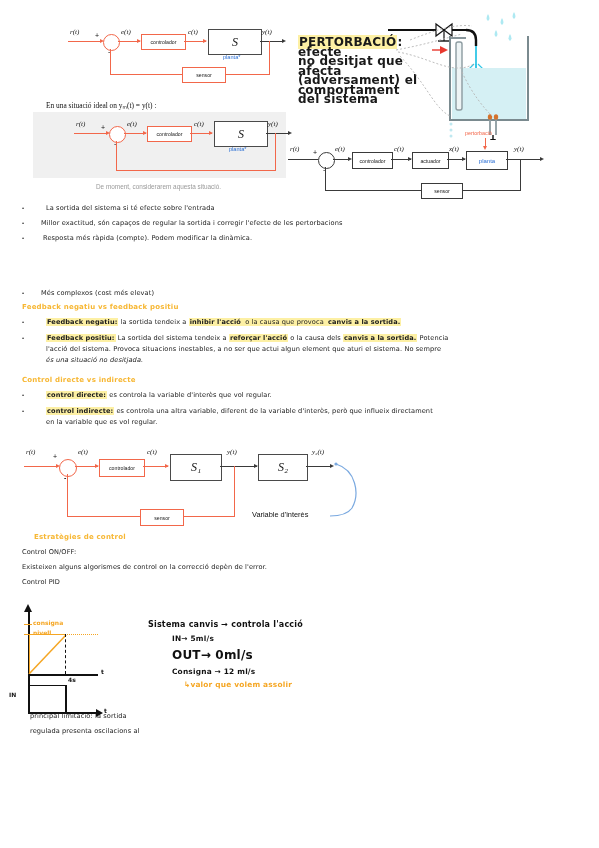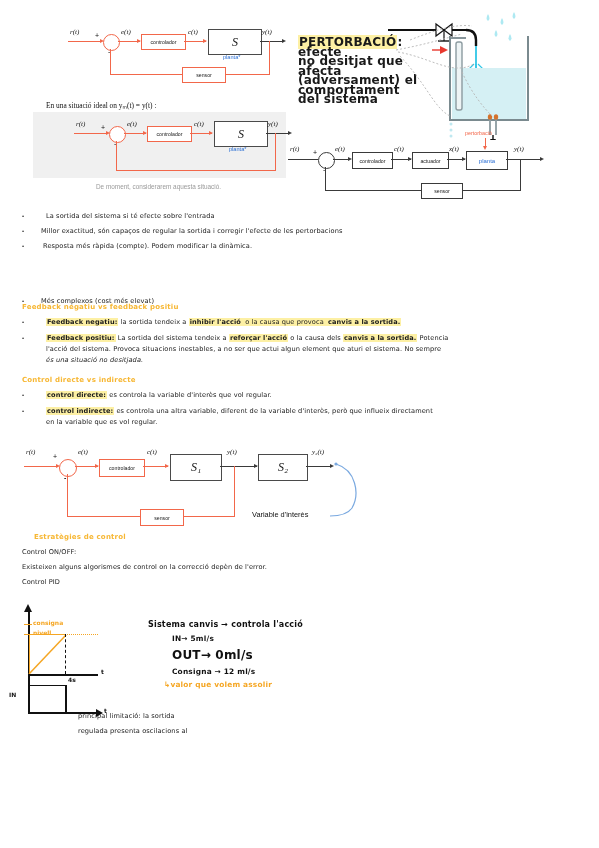--- a/index.html
+++ b/index.html
@@ -225,21 +225,21 @@
     <div class="lbl" style="left:226px;top:5px;">y(t)</div>
     <div class="ln lnh blk" style="left:218px;top:19px;width:36px;"></div>
     <div class="arrowR blk" style="left:252px;top:16.5px;"></div>
     <div class="ln lnv blk" style="left:232px;top:19px;height:32px;"></div>
     <div class="ln lnh blk" style="left:172px;top:50px;width:61px;"></div>
     <div class="box blk" style="left:133px;top:43px;width:40px;height:14px;">sensor</div>
     <div class="ln lnh blk" style="left:37px;top:50px;width:97px;"></div>
     <div class="ln lnv blk" style="left:37px;top:27px;height:24px;"></div>
   </div>
 
-  <div class="abs" style="left:22px;top:212px;width:560px;">
+  <div class="abs" style="left:22px;top:204px;width:560px;">
     <div style="position:relative;height:15px;">
       <span class="dot" style="left:0;top:1px;">•</span>
       <span class="bul" style="left:24px;top:0;">La sortida del sistema si té efecte sobre l'entrada</span>
     </div>
     <div style="position:relative;height:15px;">
       <span class="dot" style="left:0;top:1px;">•</span>
       <span class="bul" style="left:19px;top:0;">Millor exactitud, són capaços de regular la sortida i corregir l'efecte de les pertorbacions</span>
     </div>
     <div style="position:relative;height:15px;">
       <span class="dot" style="left:0;top:1px;">•</span>
@@ -358,21 +358,21 @@
     <div class="abs" style="left:20px;top:77px;width:38px;height:27px;border:1.6px solid #111;border-left:none;border-bottom:none;"></div>
     <div class="ax axv" style="left:57px;top:77px;height:28px;"></div>
     <div class="chlbl" style="left:1px;top:83px;color:#111;">IN</div>
   </div>
 
   <div class="abs" style="left:148px;top:620px;width:230px;">
     <div class="hand" style="font-size:8px;color:#111;">Sistema canvis → controla l'acció</div>
     <div class="hand" style="font-size:7.4px;color:#111;margin-left:24px;margin-top:5px;">IN→ 5ml/s</div>
     <div class="hand" style="font-size:12px;color:#111;margin-left:24px;margin-top:5px;">OUT→ 0ml/s</div>
     <div class="hand" style="font-size:7.4px;color:#111;margin-left:24px;margin-top:5px;">Consigna → 12 ml/s</div>
-    <div class="hand orange" style="font-size:7.4px;margin-left:16px;margin-top:4px;">↳valor que volem assolir</div>
-  </div>
-
-  <div class="abs" style="left:30px;top:712px;width:240px;margin-left:48px;">
+    <div class="hand orange" style="font-size:7.4px;margin-left:36px;margin-top:4px;">↳valor que volem assolir</div>
+  </div>
+
+  <div class="abs" style="left:30px;top:712px;width:240px;">
     <div class="bul" style="position:relative;left:0;top:0;">principal limitació: la sortida</div>
     <div class="bul" style="position:relative;left:0;top:0;margin-top:6px;">regulada presenta oscilacions al</div>
   </div>
 
 </div>
 
 </body></html>

